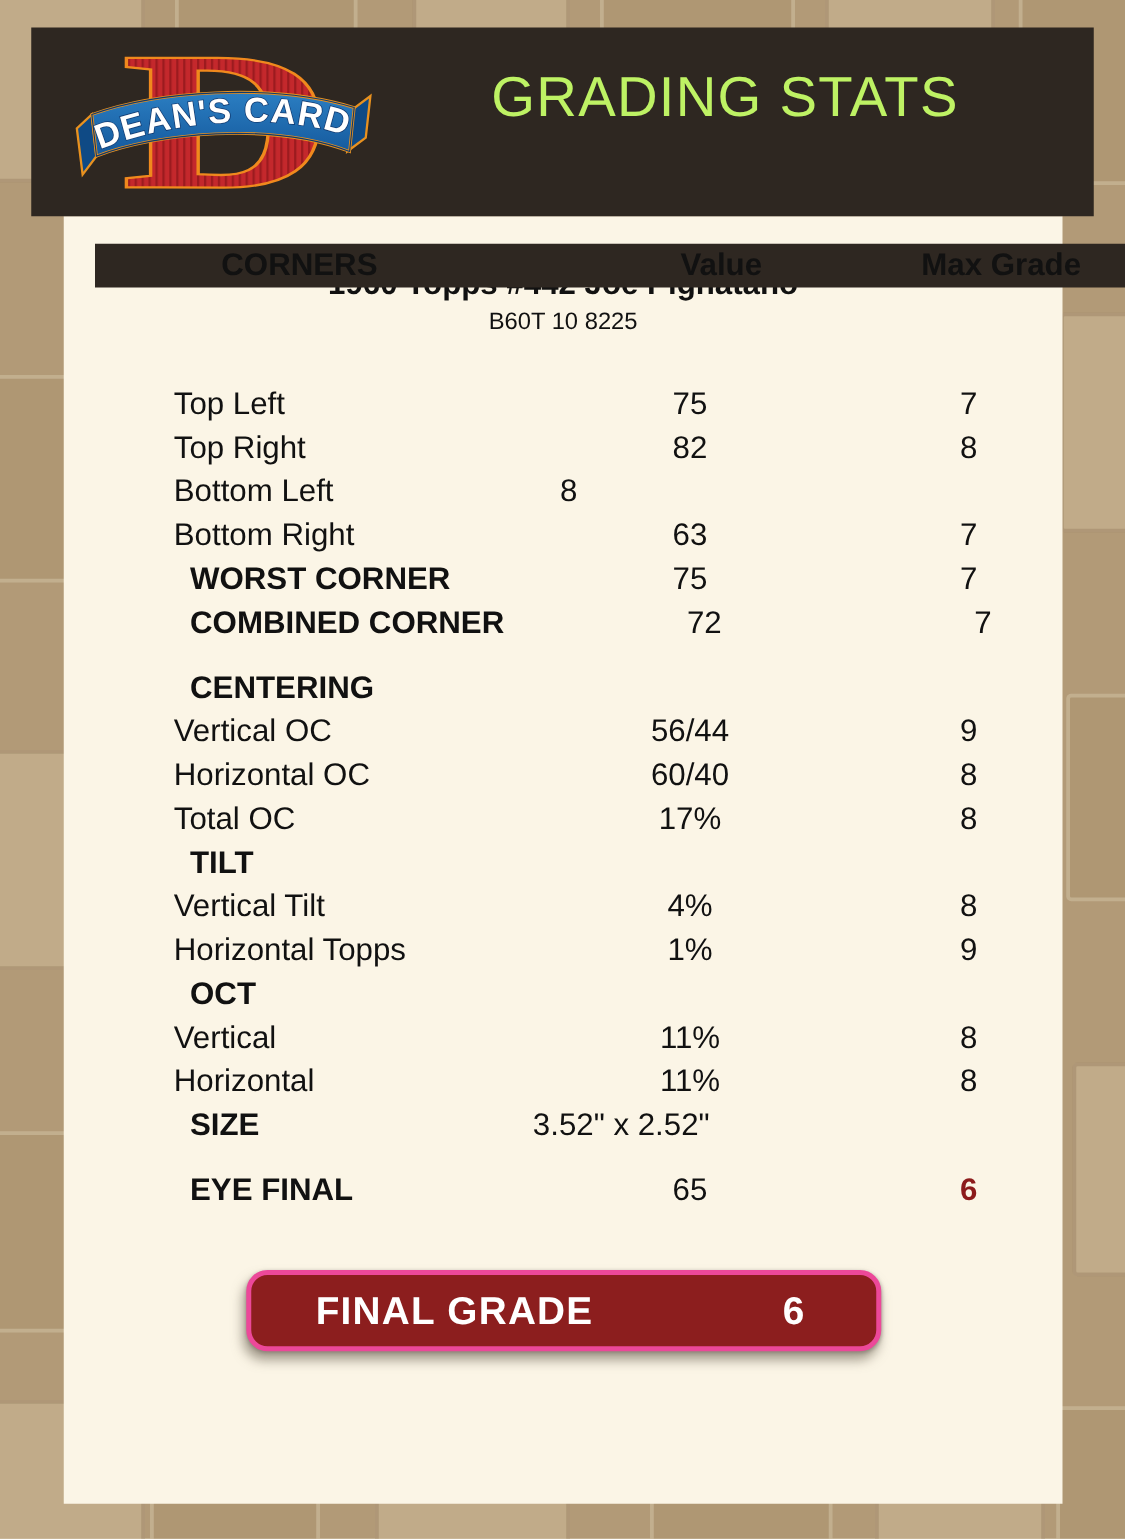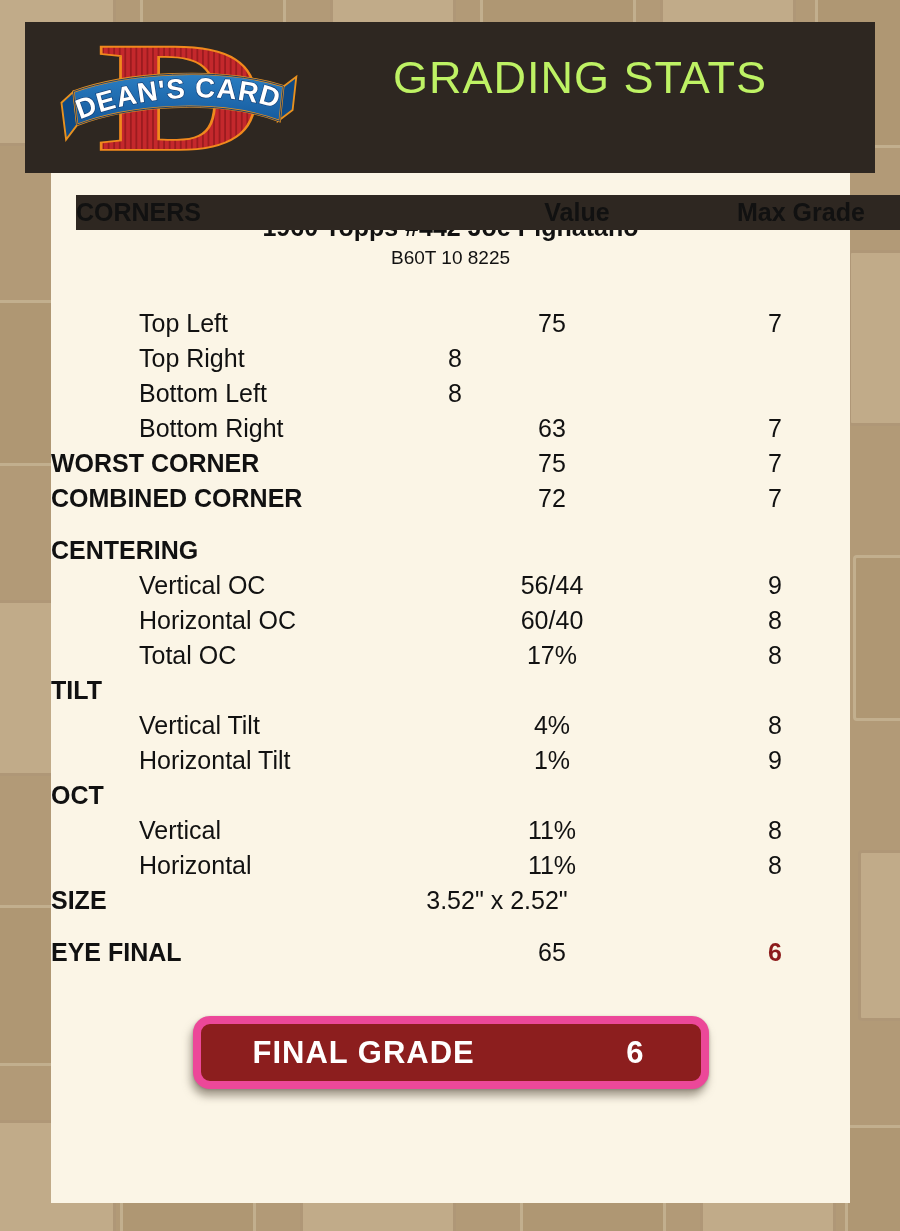--- a/index.html
+++ b/index.html
@@ -32,33 +32,33 @@
   
   .content{
     position:absolute;left:51px;top:173px;width:799px;height:1030px;
     background:#fbf5e6;z-index:1;
   }
   .card-title{margin-top:40px;text-align:center;font-size:25px;font-weight:700;}
   .card-id{margin-top:5px;text-align:center;font-size:19px;font-weight:400;}
 
   .grading-table{margin-top:37px;}
   .row{height:35px;display:flex;align-items:center;font-size:25px;white-space:nowrap;}
-  .row .label{flex:0 0 341px;box-sizing:border-box;}
+  .row .label{flex:0 0 341px;padding-left:101px;box-sizing:border-box;}
   .row.item .label{padding-left:88px;}
   .row .value{flex:0 0 320px;text-align:center;}
   .row .max{flex:0 0 126px;text-align:center;}
   .row.section .label, .row.header .label{font-weight:700;}
   .row.header .value, .row.header .max{font-weight:700;}
   .row.gap{margin-top:17px;}
   .value.wide{transform:translateX(-55px);}
   .max.maroon{color:#8c1b1b;font-weight:700;}
 
   .final-grade{
     margin:46px auto 0 auto;width:500px;height:57px;
-    background:#8c1e1e;border:8px solid #ec4899;border-radius:17px;
+    background:#8c1e1e;border:4px solid #ec4899;border-radius:17px;
     display:flex;align-items:center;
     box-shadow:-2px 7px 9px rgba(105,95,80,0.60), 0 1px 3px rgba(0,0,0,0.25);
     color:#fff;font-size:31px;font-weight:700;letter-spacing:1px;
   }
   .final-grade .fg-label{padding-left:52px;}
   .final-grade .fg-value{margin-left:auto;padding-right:56px;}
 </style>
 </head>
 <body>
 
@@ -125,20 +125,21 @@
   </div>
 
   <div class="row item">
     <span class="label">Top Left</span>
     <span class="value">75</span>
     <span class="max">7</span>
   </div>
 
   <div class="row item">
     <span class="label">Top Right</span>
+    <span class="value">82</span>
     <span class="max">8</span>
   </div>
 
   <div class="row item">
     <span class="label">Bottom Left</span>
     <span class="max">8</span>
   </div>
 
   <div class="row item">
     <span class="label">Bottom Right</span>
@@ -188,21 +189,21 @@
     <span class="max"></span>
   </div>
 
   <div class="row item">
     <span class="label">Vertical Tilt</span>
     <span class="value">4%</span>
     <span class="max">8</span>
   </div>
 
   <div class="row item">
-    <span class="label">Horizontal Tilt</span>
+    <span class="label">Horizontal Topps</span>
     <span class="value">1%</span>
     <span class="max">9</span>
   </div>
 
   <div class="row section">
     <span class="label">OCT</span>
     <span class="value"></span>
     <span class="max"></span>
   </div>
 

